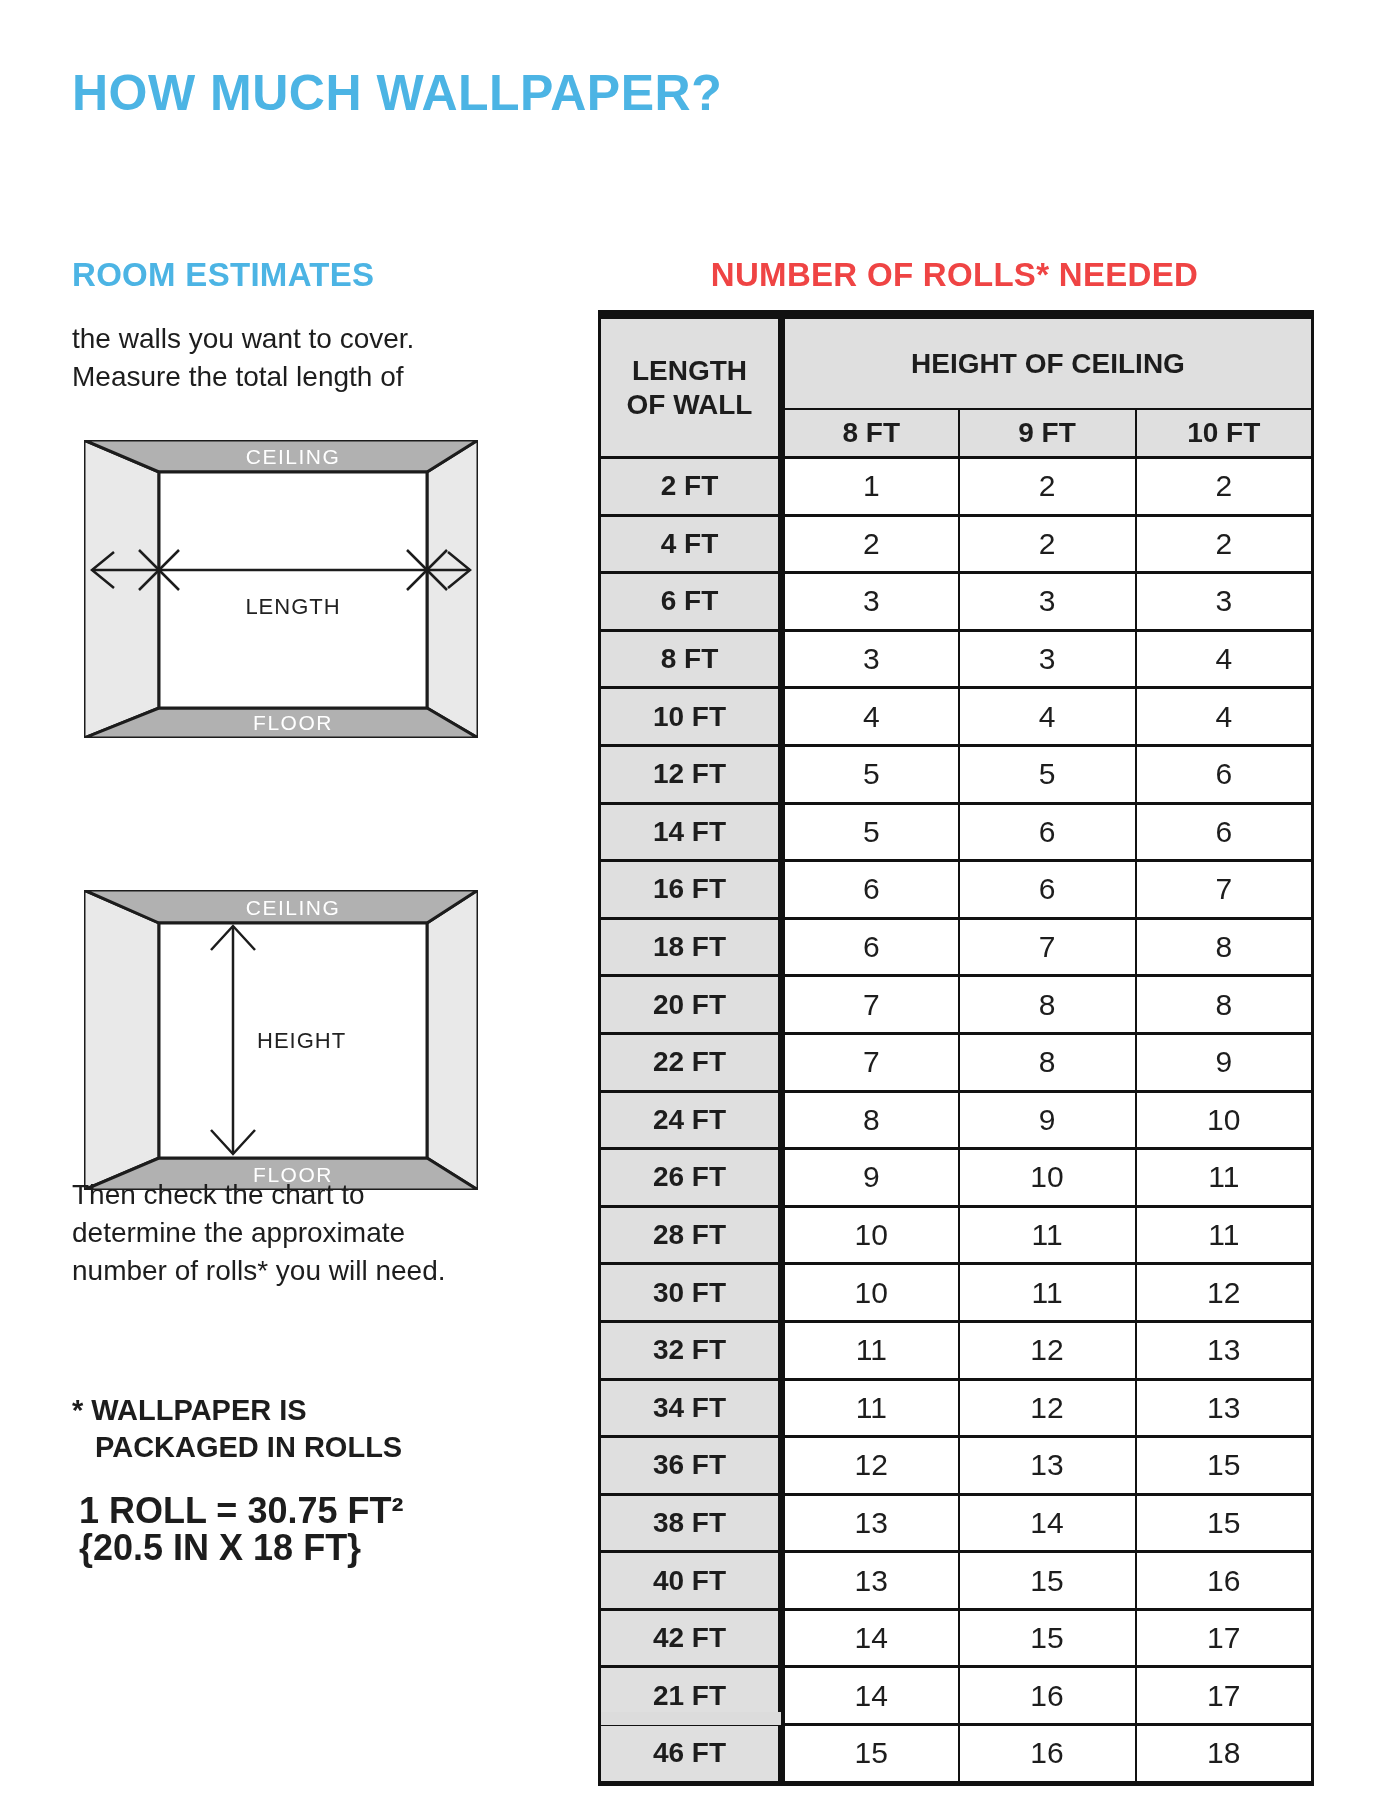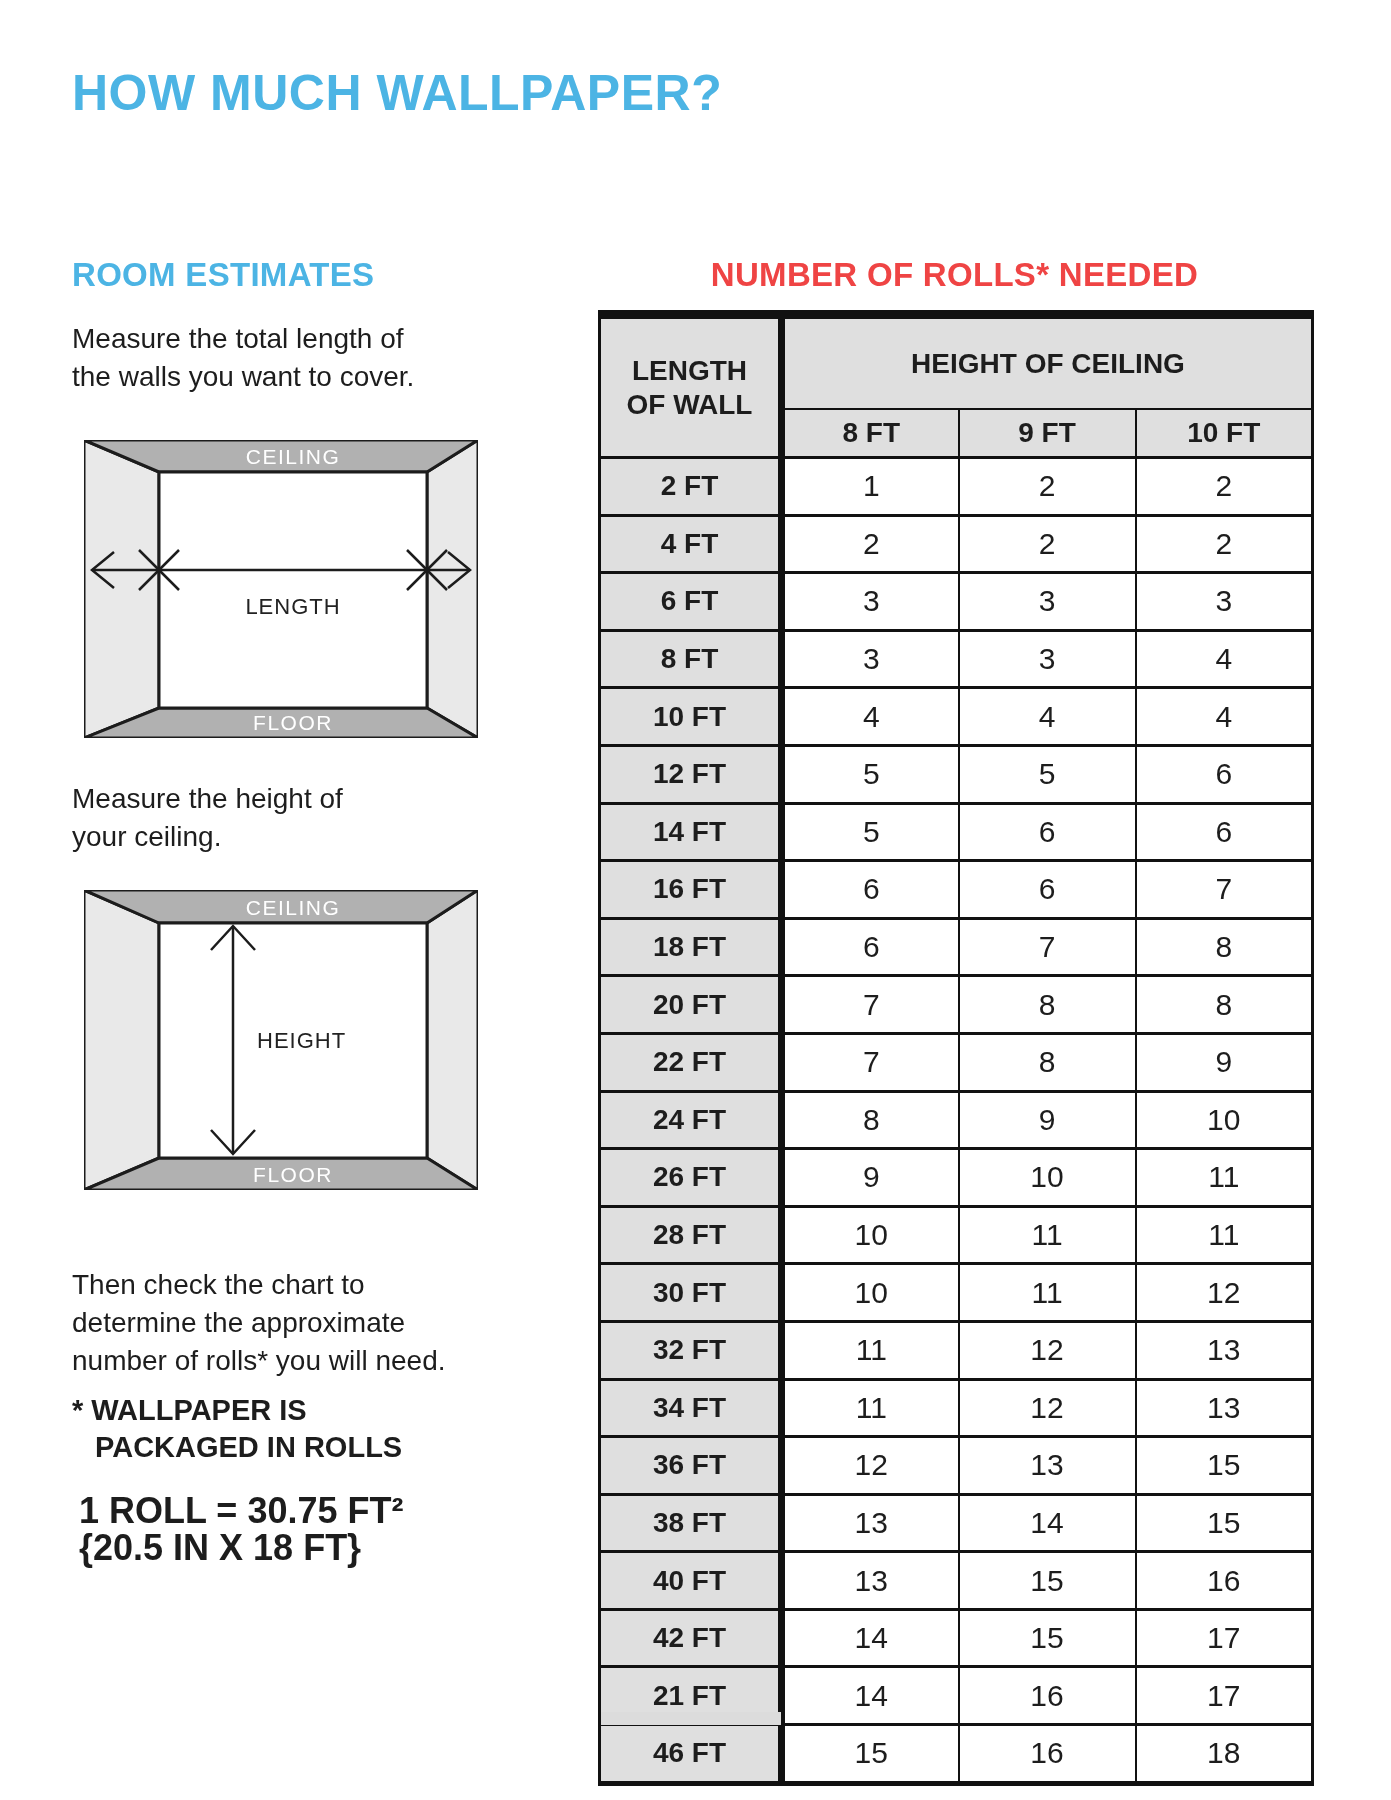--- a/index.html
+++ b/index.html
@@ -9,21 +9,21 @@
   }
   .abs{position:absolute;}
   .accent{color:#4cb4e4;}
   .page-title{left:72px;top:64px;font-size:50px;font-weight:bold;letter-spacing:.5px;}
   .section-heading{font-size:33px;font-weight:bold;letter-spacing:.3px;}
   .lh-room{left:72px;top:256px;}
   .lh-table{left:598px;top:256px;width:713px;text-align:center;}
   .para{font-size:28px;line-height:38px;color:#1d1d1d;}
   .para1{left:72px;top:320px;}
   .para2{left:72px;top:780px;}
-  .para3{left:72px;top:1266px;}
+  .para3{left:72px;top:1176px;}
   .note{left:72px;top:1392px;font-size:29px;line-height:37px;font-weight:bold;}
   .note .indented{padding-left:23px;text-align:right;}
   .rollspec{left:79px;top:1492px;font-size:36px;line-height:37px;font-weight:bold;}
   .diagram1{left:84px;top:440px;width:394px;height:298px;}
   .diagram2{left:84px;top:890px;width:394px;height:300px;}
   .diagram1 svg,.diagram2 svg{display:block;}
   svg text{font-family:"Liberation Sans","DejaVu Sans",sans-serif;}
   .room-surface-label{font-size:21px;letter-spacing:1.5px;fill:#ffffff;}
   .room-dim-label{font-size:22px;letter-spacing:1px;fill:#222222;}
 
@@ -47,22 +47,22 @@
 </head>
 <body>
 
 <div class="page">
 
   <div class="abs page-title accent" style="color: rgb(76, 180, 228);">HOW MUCH WALLPAPER?</div>
 
   <div class="abs section-heading accent lh-room" style="color: rgb(76, 180, 228);">ROOM ESTIMATES</div>
 
   <div class="abs para para1">
+    <div>the walls you want to cover.</div>
     <div>Measure the total length of</div>
-    <div>the walls you want to cover.</div>
   </div>
 
   <div class="abs diagram1">
     <svg width="394" height="298" viewBox="0 0 394 298">
       <polygon points="0,0 75,32 75,268 0,298" fill="#e9e9e9" stroke="#1c1c1c" stroke-width="3"></polygon>
       <polygon points="394,0 343,32 343,268 394,298" fill="#e9e9e9" stroke="#1c1c1c" stroke-width="3"></polygon>
       <polygon points="0,0 394,0 343,32 75,32" fill="#b1b1b1" stroke="#1c1c1c" stroke-width="3"></polygon>
       <polygon points="0,298 394,298 343,268 75,268" fill="#b1b1b1" stroke="#1c1c1c" stroke-width="3"></polygon>
       <rect x="75" y="32" width="268" height="236" fill="#ffffff" stroke="#1c1c1c" stroke-width="3"></rect>
       <g stroke="#1c1c1c" stroke-width="2.5" fill="none">
@@ -73,24 +73,20 @@
         <line x1="55" y1="150" x2="95" y2="110"></line>
         <line x1="323" y1="110" x2="363" y2="150"></line>
         <line x1="323" y1="150" x2="363" y2="110"></line>
       </g>
       <text x="209" y="24" text-anchor="middle" class="room-surface-label">CEILING</text>
       <text x="209" y="290" text-anchor="middle" class="room-surface-label">FLOOR</text>
       <text x="209" y="174" text-anchor="middle" class="room-dim-label">LENGTH</text>
     </svg>
   </div>
 
-  <div class="abs para para2">
-    <div>Measure the height of</div>
-    <div>your ceiling.</div>
-  </div>
 
   <div class="abs diagram2">
     <svg width="394" height="300" viewBox="0 0 394 300">
       <polygon points="0,0 75,33 75,268 0,300" fill="#e9e9e9" stroke="#1c1c1c" stroke-width="3"></polygon>
       <polygon points="394,0 343,33 343,268 394,300" fill="#e9e9e9" stroke="#1c1c1c" stroke-width="3"></polygon>
       <polygon points="0,0 394,0 343,33 75,33" fill="#b1b1b1" stroke="#1c1c1c" stroke-width="3"></polygon>
       <polygon points="0,300 394,300 343,268 75,268" fill="#b1b1b1" stroke="#1c1c1c" stroke-width="3"></polygon>
       <rect x="75" y="33" width="268" height="235" fill="#ffffff" stroke="#1c1c1c" stroke-width="3"></rect>
       <g stroke="#1c1c1c" stroke-width="2.5" fill="none">
         <line x1="149" y1="36" x2="149" y2="264"></line>

